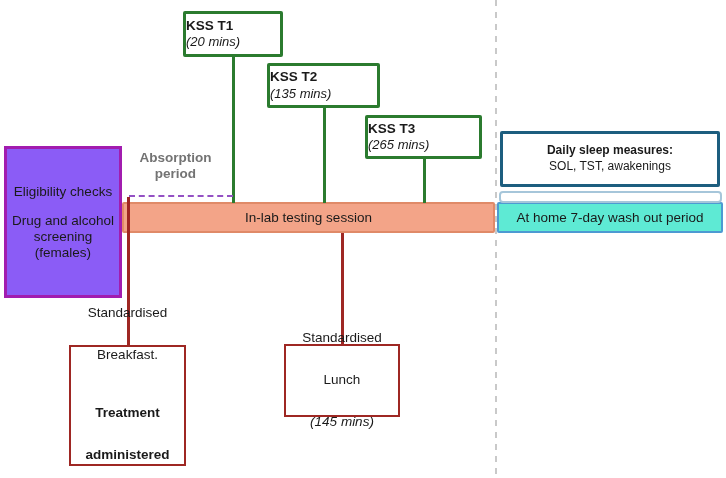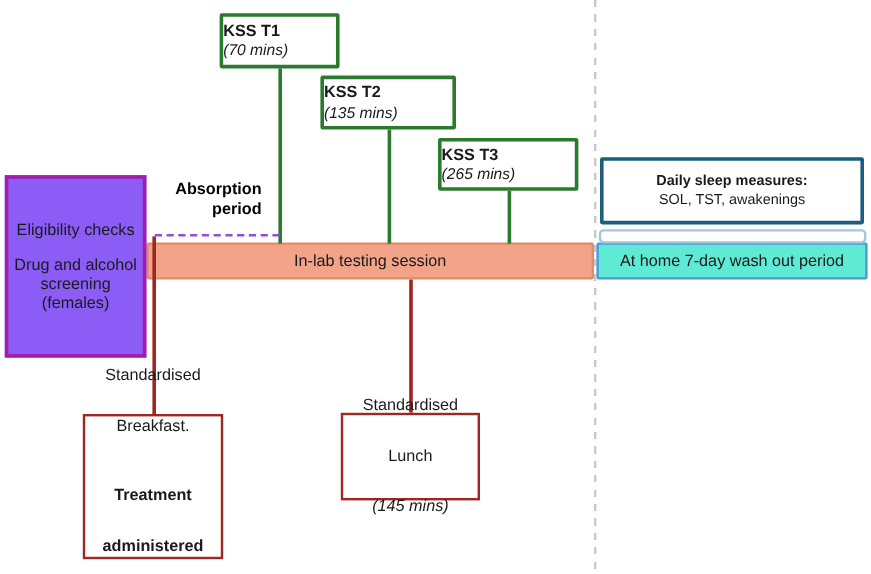--- a/index.html
+++ b/index.html
@@ -57,21 +57,21 @@
     left:4px;top:146px;width:118px;height:152px;
     background:#8b5cf6;border:3px solid #a21caf;
     display:flex;flex-direction:column;align-items:center;justify-content:center;
     text-align:center;font-size:13.5px;line-height:1.15;z-index:3;
   }
   .elig-box .gap{margin-top:14px;}
 
   
   .absorption{
     left:133px;top:150px;width:85px;
-    text-align:right;color:#000000;font-weight:bold;font-size:13.5px;line-height:1.2;
+    text-align:center;color:#737373;font-weight:bold;font-size:13.5px;line-height:1.2;
     z-index:3;
   }
   .purple-dashed{
     left:129px;top:195px;width:104px;height:0;
     border-top:2px dashed #9450c4;z-index:2;
   }
 
   
   .red-line{width:2.5px;background:#9e2723;z-index:2;}
   .rl-1{left:127px;top:197px;height:148px;}
@@ -118,21 +118,21 @@
 
   <div class="abs bar bar-inlab">
     <span>In-lab testing session</span>
   </div>
   <div class="abs bar bar-washout">
     <span>At home 7-day wash out period</span>
   </div>
 
   <div class="abs kss-box kss-1">
     <div class="kss-title">KSS T1</div>
-    <div class="kss-time">(70 mins)</div>
+    <div class="kss-time">(20 mins)</div>
   </div>
   <div class="abs kss-box kss-2">
     <div class="kss-title">KSS T2</div>
     <div class="kss-time">(135 mins)</div>
   </div>
   <div class="abs kss-box kss-3">
     <div class="kss-title">KSS T3</div>
     <div class="kss-time">(265 mins)</div>
   </div>
 

